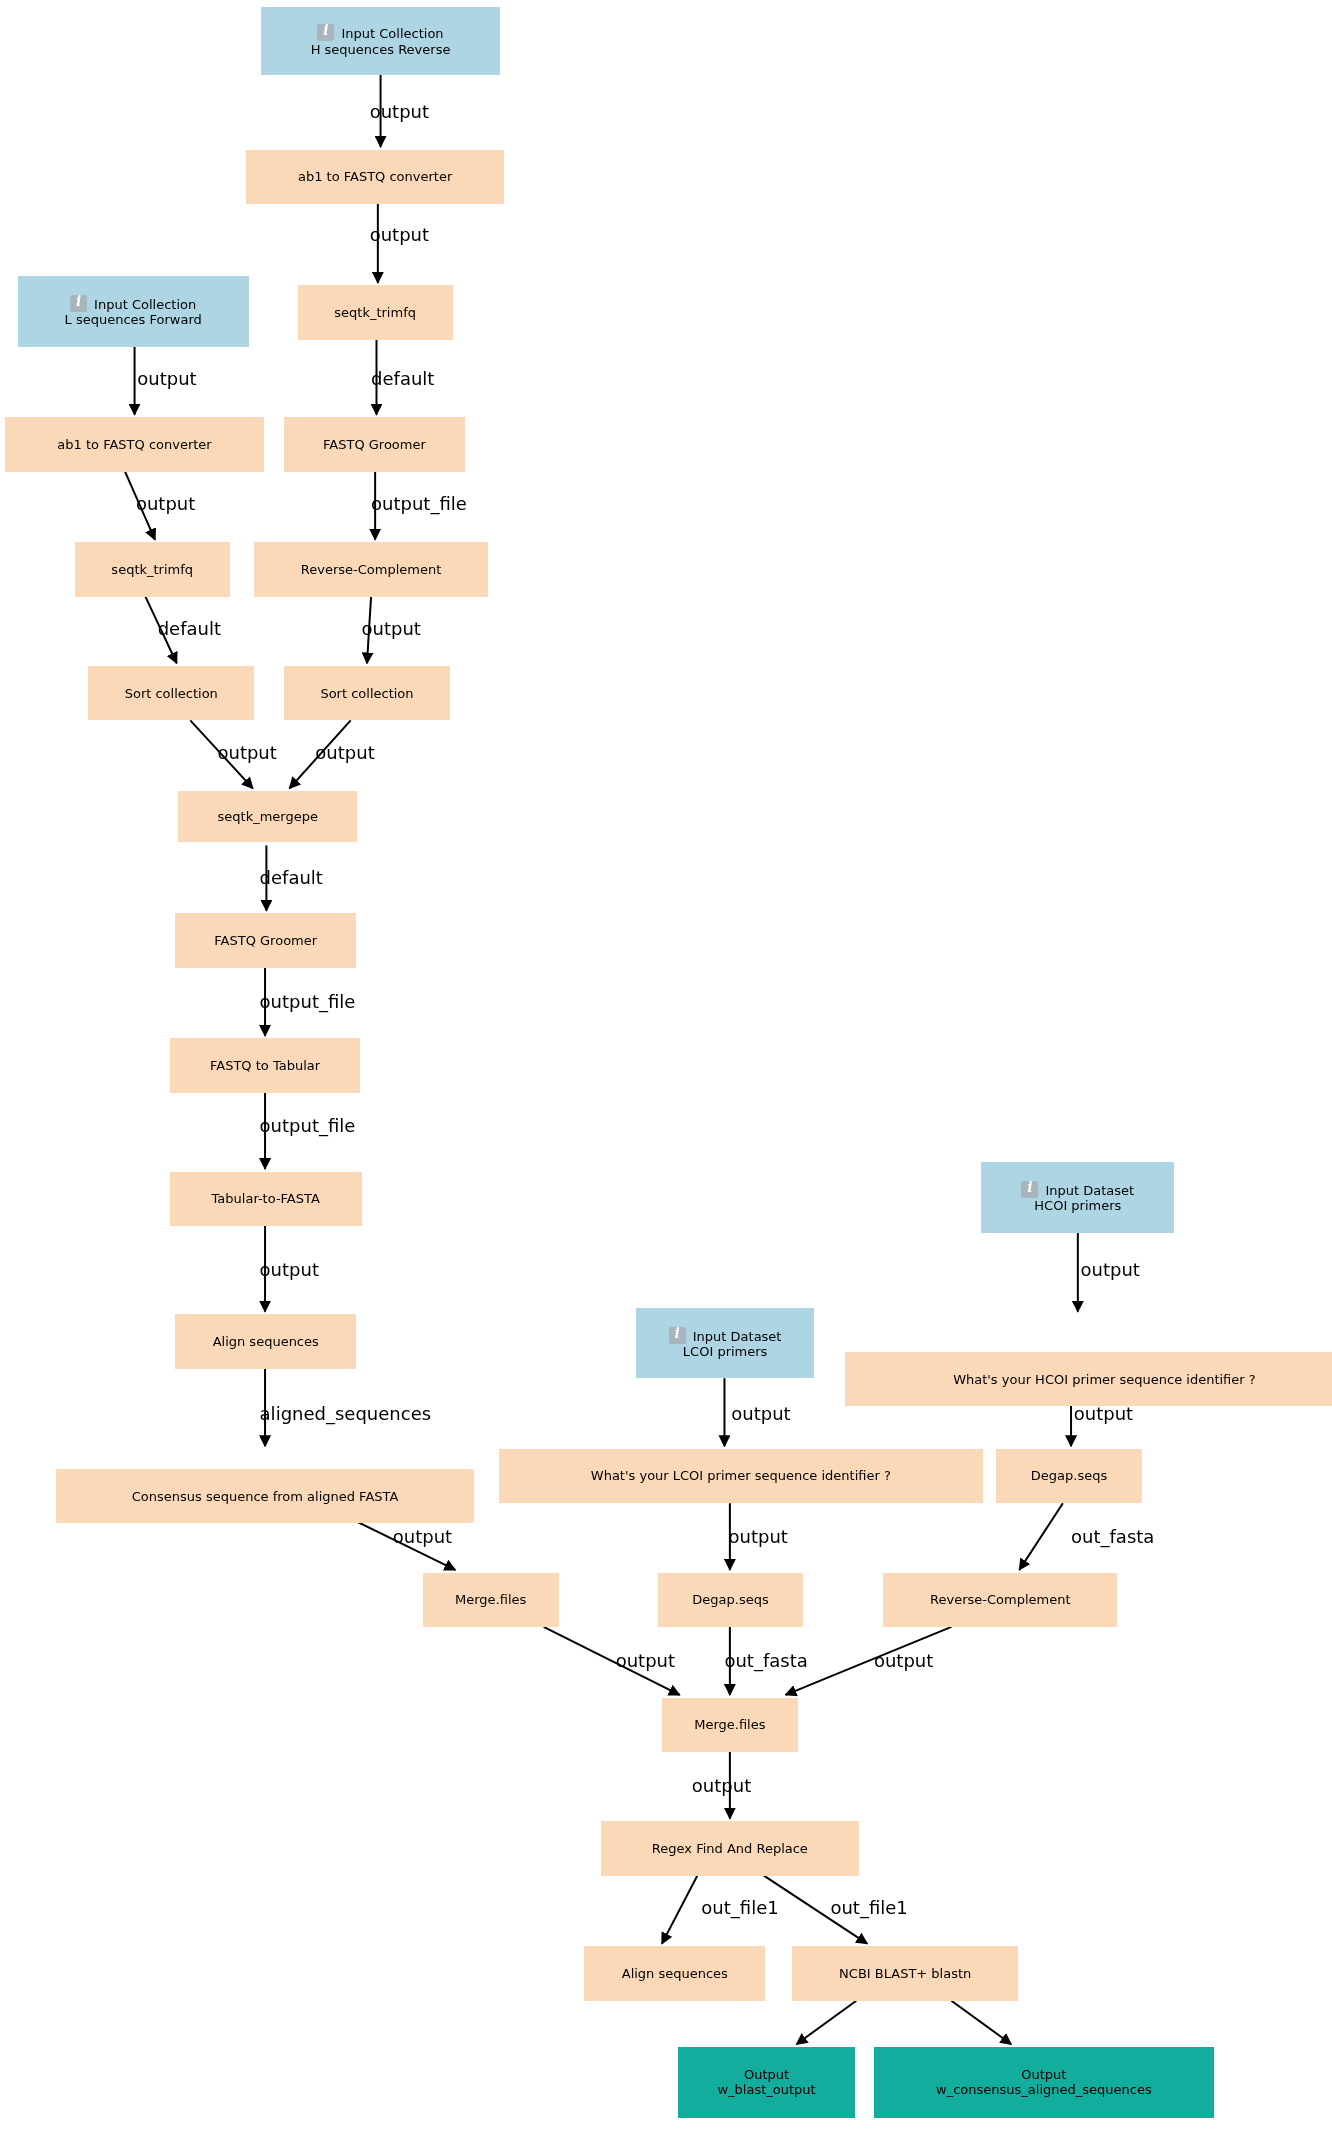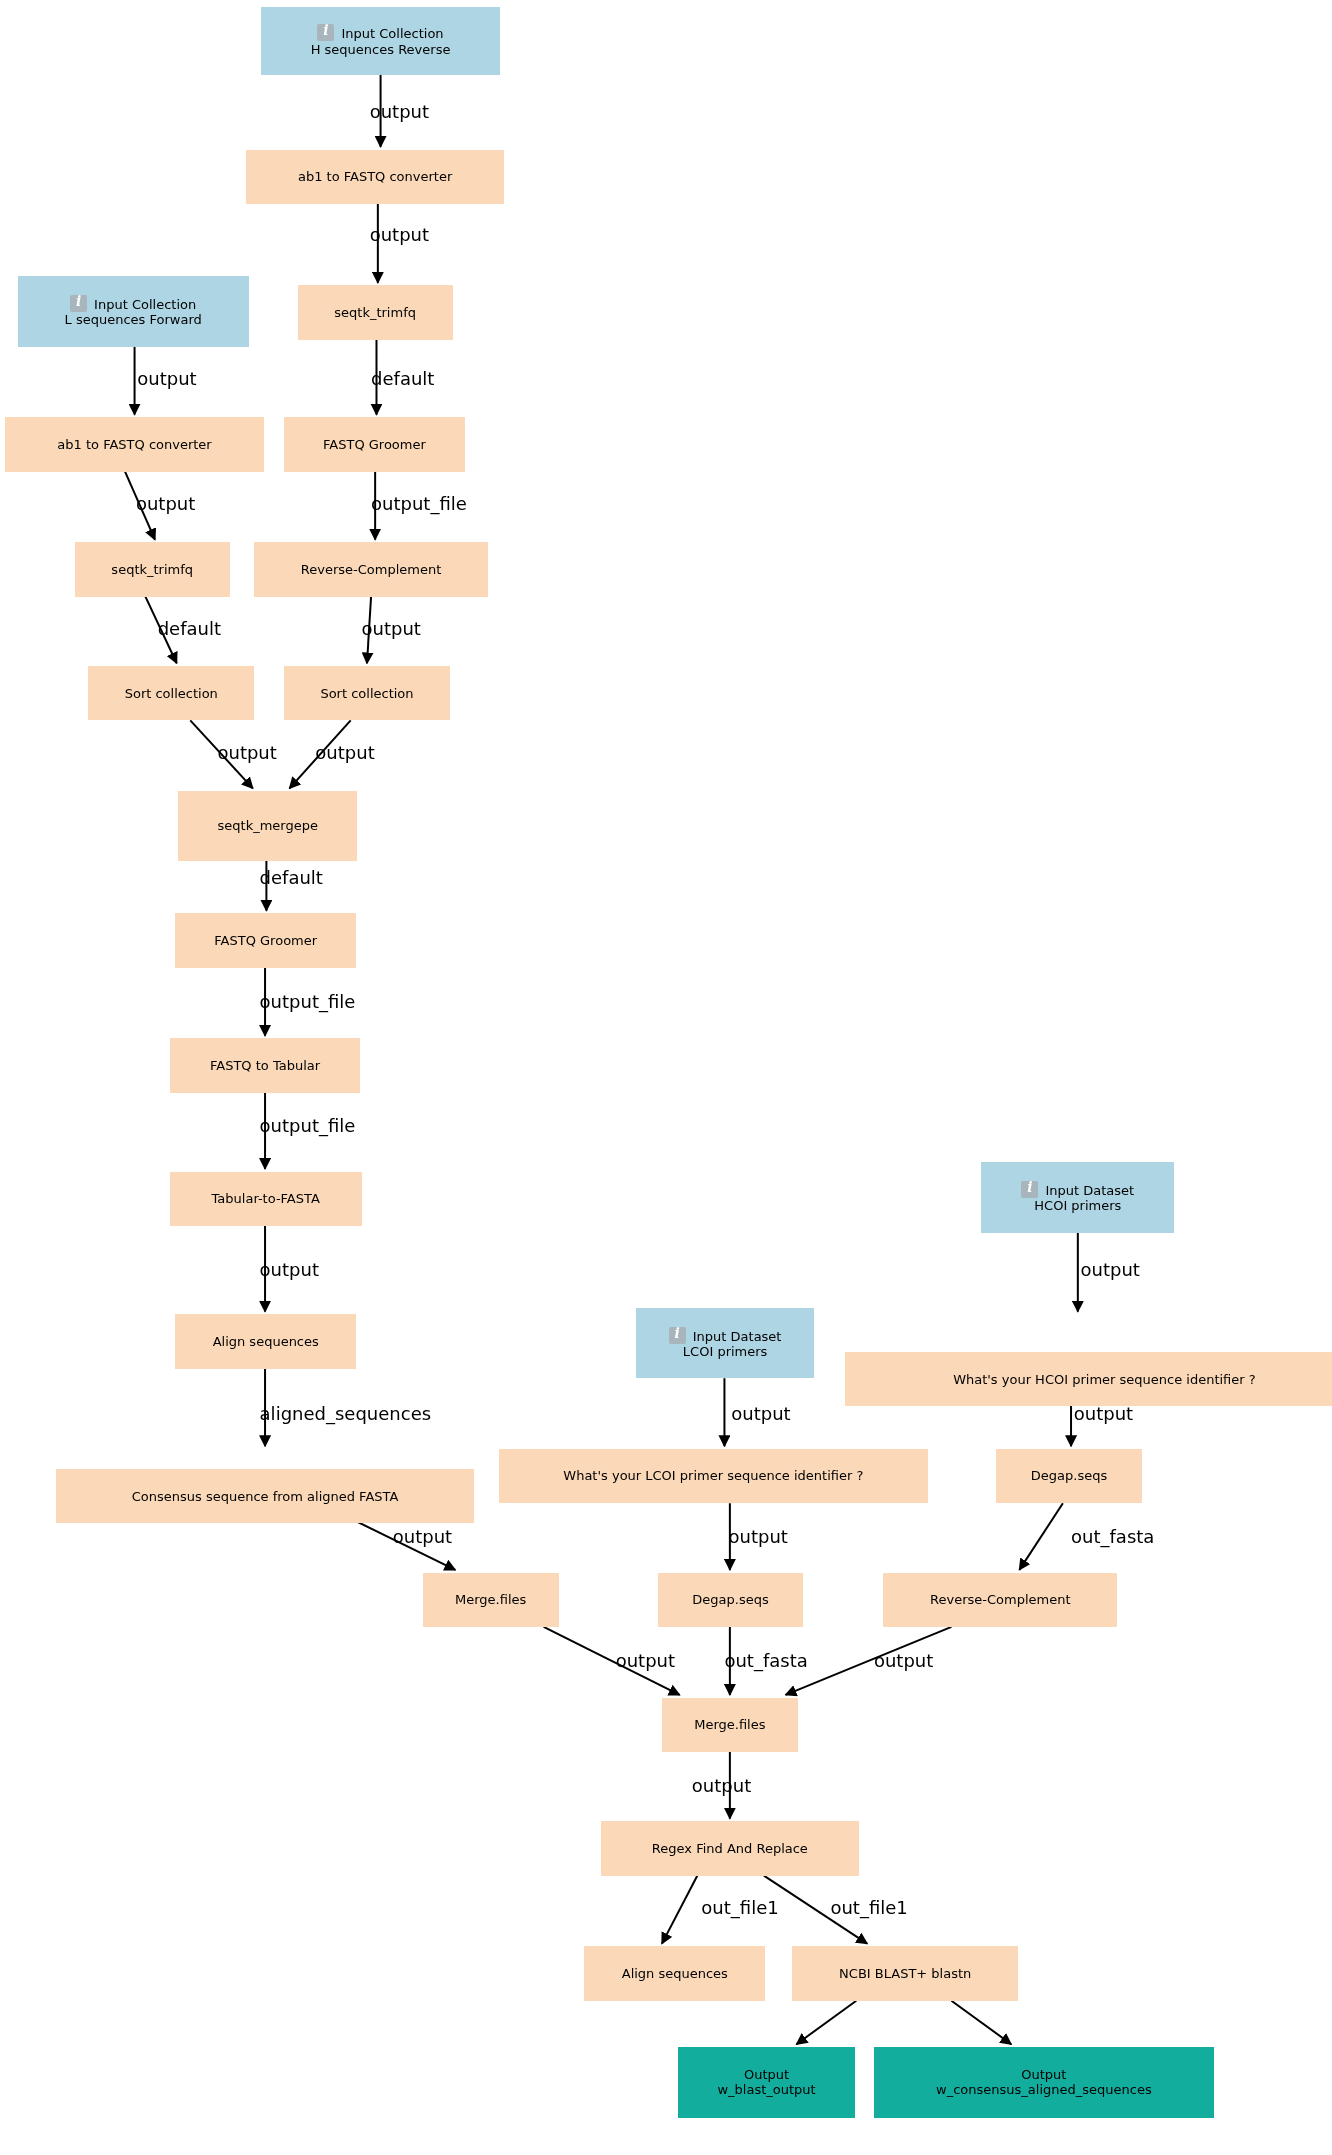--- a/index.html
+++ b/index.html
@@ -162,21 +162,21 @@
       <div class="node tool" style="left: 88.3469px; top: 666px; width: 165.82px; height: 54.3673px;">
         <div class="label-stack">
           <div>Sort collection</div>
         </div>
       </div>
       <div class="node tool" style="left: 284.069px; top: 666px; width: 165.82px; height: 54.3673px;">
         <div class="label-stack">
           <div>Sort collection</div>
         </div>
       </div>
-      <div class="node tool" style="left: 178.053px; top: 791.045px; width: 179.412px; height: 70px;">
+      <div class="node tool" style="left: 178.053px; top: 791.045px; width: 179.412px; height: 51px;">
         <div class="label-stack">
           <div>seqtk_mergepe</div>
         </div>
       </div>
       <div class="node tool" style="left: 175.335px; top: 913.371px; width: 180.771px; height: 54.3673px;">
         <div class="label-stack">
           <div>FASTQ Groomer</div>
         </div>
       </div>
       <div class="node tool" style="left: 169.898px; top: 1038.42px; width: 190.286px; height: 54.3673px;">
@@ -209,21 +209,21 @@
         <div class="label-stack">
           <div>What's your HCOI primer sequence identifier ?</div>
         </div>
       </div>
       <div class="node input" style="left: 636.098px; top: 1307.53px; width: 178.053px; height: 70.6776px;">
         <div class="label-stack">
           <div><span class="info-icon"></span><span>Input Dataset</span></div>
           <div>LCOI primers</div>
         </div>
       </div>
-      <div class="node tool" style="left: 498.82px; top: 1448.89px; width: 429px; height: 54.3673px;">
+      <div class="node tool" style="left: 498.82px; top: 1448.89px; width: 484px; height: 54.3673px;">
         <div class="label-stack">
           <div>What's your LCOI primer sequence identifier ?</div>
         </div>
       </div>
       <div class="node tool" style="left: 996.282px; top: 1448.89px; width: 145.433px; height: 54.3673px;">
         <div class="label-stack">
           <div>Degap.seqs</div>
         </div>
       </div>
       <div class="node tool" style="left: 422.706px; top: 1572.58px; width: 135.918px; height: 54.3673px;">

